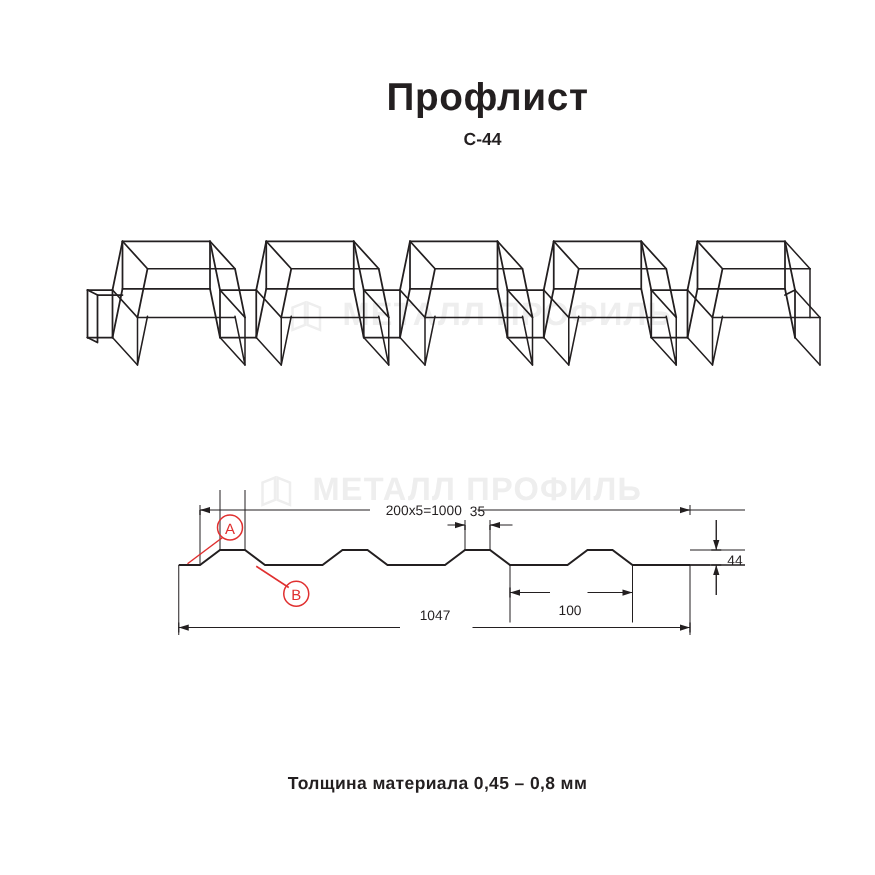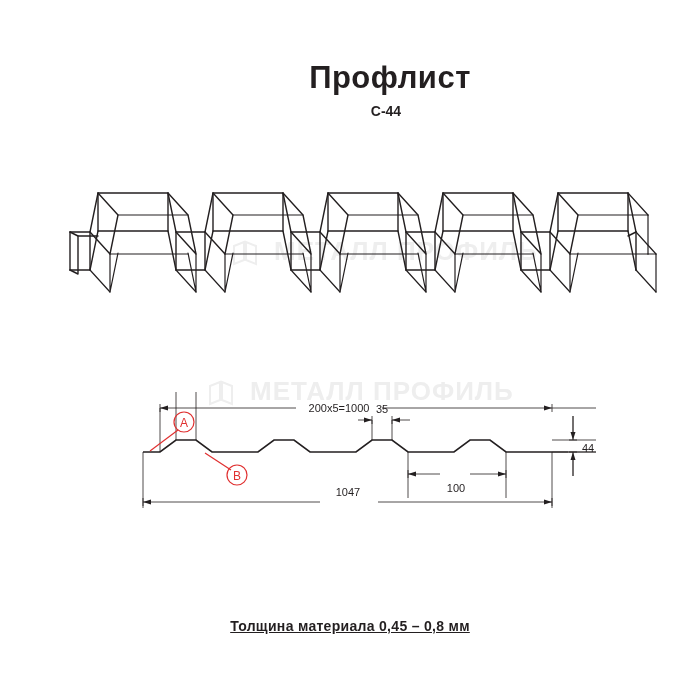--- a/index.html
+++ b/index.html
@@ -47,21 +47,20 @@
   .footer {
     position: absolute;
     top: 618px;
     left: 0;
     width: 700px;
     text-align: center;
     font-size: 14px;
     font-weight: bold;
     letter-spacing: 0.3px;
     color: #231f20;
-    text-decoration: underline;
   }
   svg { display: block; }
   .wm {
     position: absolute;
     font-weight: bold;
     color: #eeeeee;
     font-size: 26px;
     letter-spacing: 1px;
     white-space: nowrap;
     user-select: none;

